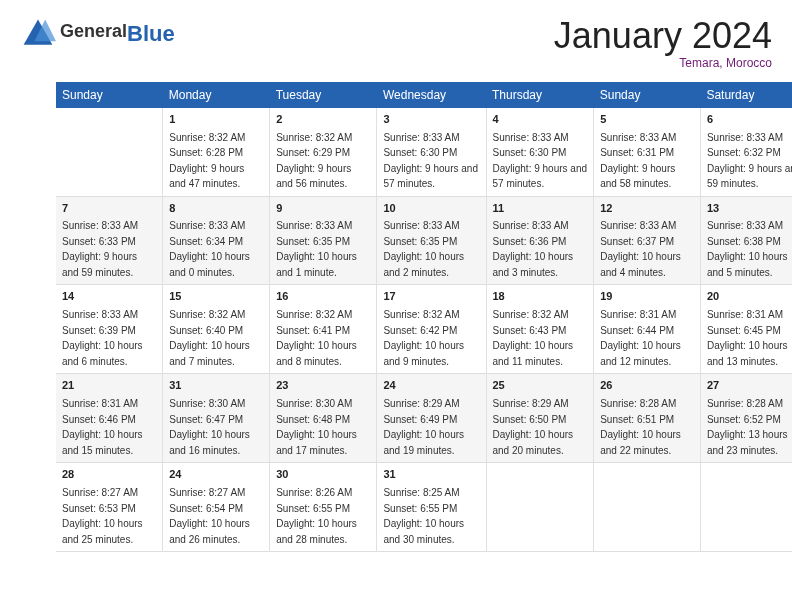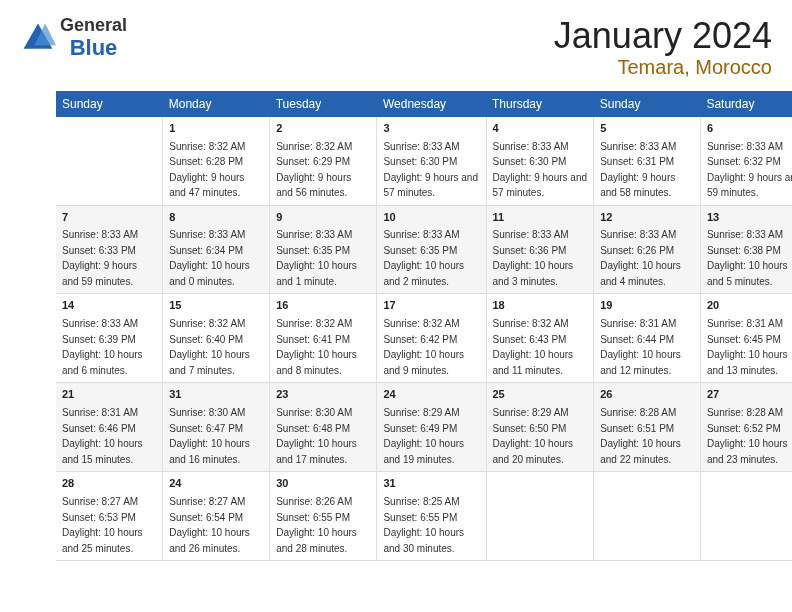--- a/index.html
+++ b/index.html
@@ -20,23 +20,22 @@
       align-items: flex-start;
       margin-bottom: 12px;
     }
     .logo {
       display: flex;
       align-items: center;
       gap: 4px;
     }
     .logo-text {
       display: flex;
-      flex-direction: column;
+      flex-direction: row;
       line-height: 1.1;
-      text-align: center;
     }
     .logo-general {
       font-size: 18px;
       font-weight: bold;
       color: #333;
     }
     .logo-blue {
       font-size: 22px;
       font-weight: bold;
       color: #2563b0;
@@ -49,22 +48,22 @@
       text-align: right;
       margin-left: 28px;
     }
     .month-title {
       font-size: 36px;
       font-weight: 300;
       color: #222;
       line-height: 1.1;
     }
     .subtitle {
-      font-size: 20px;
-      color: #a16207;
+      font-size: 12px;
+      color: #701a75;
     }
     table {
       width: 100%;
       border-collapse: collapse;
       font-size: 10.5px;
       margin-left: 36px;
     }
     thead tr th {
       background-color: #2563b0;
       color: white;
@@ -145,40 +144,40 @@
           <td><span class="day-num">4</span><span class="day-info">Sunrise: 8:33 AM</span><br><span class="day-info">Sunset: 6:30 PM</span><br><span class="day-info">Daylight: 9 hours and 57 minutes.</span></td>
           <td><span class="day-num">5</span><span class="day-info">Sunrise: 8:33 AM</span><br><span class="day-info">Sunset: 6:31 PM</span><br><span class="day-info">Daylight: 9 hours and 58 minutes.</span></td>
           <td><span class="day-num">6</span><span class="day-info">Sunrise: 8:33 AM</span><br><span class="day-info">Sunset: 6:32 PM</span><br><span class="day-info">Daylight: 9 hours and 59 minutes.</span></td>
         </tr>
         <tr>
           <td><span class="day-num">7</span><span class="day-info">Sunrise: 8:33 AM</span><br><span class="day-info">Sunset: 6:33 PM</span><br><span class="day-info">Daylight: 9 hours and 59 minutes.</span></td>
           <td><span class="day-num">8</span><span class="day-info">Sunrise: 8:33 AM</span><br><span class="day-info">Sunset: 6:34 PM</span><br><span class="day-info">Daylight: 10 hours and 0 minutes.</span></td>
           <td><span class="day-num">9</span><span class="day-info">Sunrise: 8:33 AM</span><br><span class="day-info">Sunset: 6:35 PM</span><br><span class="day-info">Daylight: 10 hours and 1 minute.</span></td>
           <td><span class="day-num">10</span><span class="day-info">Sunrise: 8:33 AM</span><br><span class="day-info">Sunset: 6:35 PM</span><br><span class="day-info">Daylight: 10 hours and 2 minutes.</span></td>
           <td><span class="day-num">11</span><span class="day-info">Sunrise: 8:33 AM</span><br><span class="day-info">Sunset: 6:36 PM</span><br><span class="day-info">Daylight: 10 hours and 3 minutes.</span></td>
-          <td><span class="day-num">12</span><span class="day-info">Sunrise: 8:33 AM</span><br><span class="day-info">Sunset: 6:26 PM</span><br><span class="day-info">Daylight: 10 hours and 4 minutes.</span></td>
+          <td><span class="day-num">12</span><span class="day-info">Sunrise: 8:33 AM</span><br><span class="day-info">Sunset: 6:37 PM</span><br><span class="day-info">Daylight: 10 hours and 4 minutes.</span></td>
           <td><span class="day-num">13</span><span class="day-info">Sunrise: 8:33 AM</span><br><span class="day-info">Sunset: 6:38 PM</span><br><span class="day-info">Daylight: 10 hours and 5 minutes.</span></td>
         </tr>
         <tr>
           <td><span class="day-num">14</span><span class="day-info">Sunrise: 8:33 AM</span><br><span class="day-info">Sunset: 6:39 PM</span><br><span class="day-info">Daylight: 10 hours and 6 minutes.</span></td>
           <td><span class="day-num">15</span><span class="day-info">Sunrise: 8:32 AM</span><br><span class="day-info">Sunset: 6:40 PM</span><br><span class="day-info">Daylight: 10 hours and 7 minutes.</span></td>
           <td><span class="day-num">16</span><span class="day-info">Sunrise: 8:32 AM</span><br><span class="day-info">Sunset: 6:41 PM</span><br><span class="day-info">Daylight: 10 hours and 8 minutes.</span></td>
           <td><span class="day-num">17</span><span class="day-info">Sunrise: 8:32 AM</span><br><span class="day-info">Sunset: 6:42 PM</span><br><span class="day-info">Daylight: 10 hours and 9 minutes.</span></td>
           <td><span class="day-num">18</span><span class="day-info">Sunrise: 8:32 AM</span><br><span class="day-info">Sunset: 6:43 PM</span><br><span class="day-info">Daylight: 10 hours and 11 minutes.</span></td>
           <td><span class="day-num">19</span><span class="day-info">Sunrise: 8:31 AM</span><br><span class="day-info">Sunset: 6:44 PM</span><br><span class="day-info">Daylight: 10 hours and 12 minutes.</span></td>
           <td><span class="day-num">20</span><span class="day-info">Sunrise: 8:31 AM</span><br><span class="day-info">Sunset: 6:45 PM</span><br><span class="day-info">Daylight: 10 hours and 13 minutes.</span></td>
         </tr>
         <tr>
           <td><span class="day-num">21</span><span class="day-info">Sunrise: 8:31 AM</span><br><span class="day-info">Sunset: 6:46 PM</span><br><span class="day-info">Daylight: 10 hours and 15 minutes.</span></td>
           <td><span class="day-num">31</span><span class="day-info">Sunrise: 8:30 AM</span><br><span class="day-info">Sunset: 6:47 PM</span><br><span class="day-info">Daylight: 10 hours and 16 minutes.</span></td>
           <td><span class="day-num">23</span><span class="day-info">Sunrise: 8:30 AM</span><br><span class="day-info">Sunset: 6:48 PM</span><br><span class="day-info">Daylight: 10 hours and 17 minutes.</span></td>
           <td><span class="day-num">24</span><span class="day-info">Sunrise: 8:29 AM</span><br><span class="day-info">Sunset: 6:49 PM</span><br><span class="day-info">Daylight: 10 hours and 19 minutes.</span></td>
           <td><span class="day-num">25</span><span class="day-info">Sunrise: 8:29 AM</span><br><span class="day-info">Sunset: 6:50 PM</span><br><span class="day-info">Daylight: 10 hours and 20 minutes.</span></td>
           <td><span class="day-num">26</span><span class="day-info">Sunrise: 8:28 AM</span><br><span class="day-info">Sunset: 6:51 PM</span><br><span class="day-info">Daylight: 10 hours and 22 minutes.</span></td>
-          <td><span class="day-num">27</span><span class="day-info">Sunrise: 8:28 AM</span><br><span class="day-info">Sunset: 6:52 PM</span><br><span class="day-info">Daylight: 10 hours and 23 minutes.</span></td>
+          <td><span class="day-num">27</span><span class="day-info">Sunrise: 8:28 AM</span><br><span class="day-info">Sunset: 6:52 PM</span><br><span class="day-info">Daylight: 13 hours and 23 minutes.</span></td>
         </tr>
         <tr>
           <td><span class="day-num">28</span><span class="day-info">Sunrise: 8:27 AM</span><br><span class="day-info">Sunset: 6:53 PM</span><br><span class="day-info">Daylight: 10 hours and 25 minutes.</span></td>
           <td><span class="day-num">24</span><span class="day-info">Sunrise: 8:27 AM</span><br><span class="day-info">Sunset: 6:54 PM</span><br><span class="day-info">Daylight: 10 hours and 26 minutes.</span></td>
           <td><span class="day-num">30</span><span class="day-info">Sunrise: 8:26 AM</span><br><span class="day-info">Sunset: 6:55 PM</span><br><span class="day-info">Daylight: 10 hours and 28 minutes.</span></td>
           <td><span class="day-num">31</span><span class="day-info">Sunrise: 8:25 AM</span><br><span class="day-info">Sunset: 6:55 PM</span><br><span class="day-info">Daylight: 10 hours and 30 minutes.</span></td>
           <td class="empty"></td>
           <td class="empty"></td>
           <td class="empty"></td>
         </tr>

